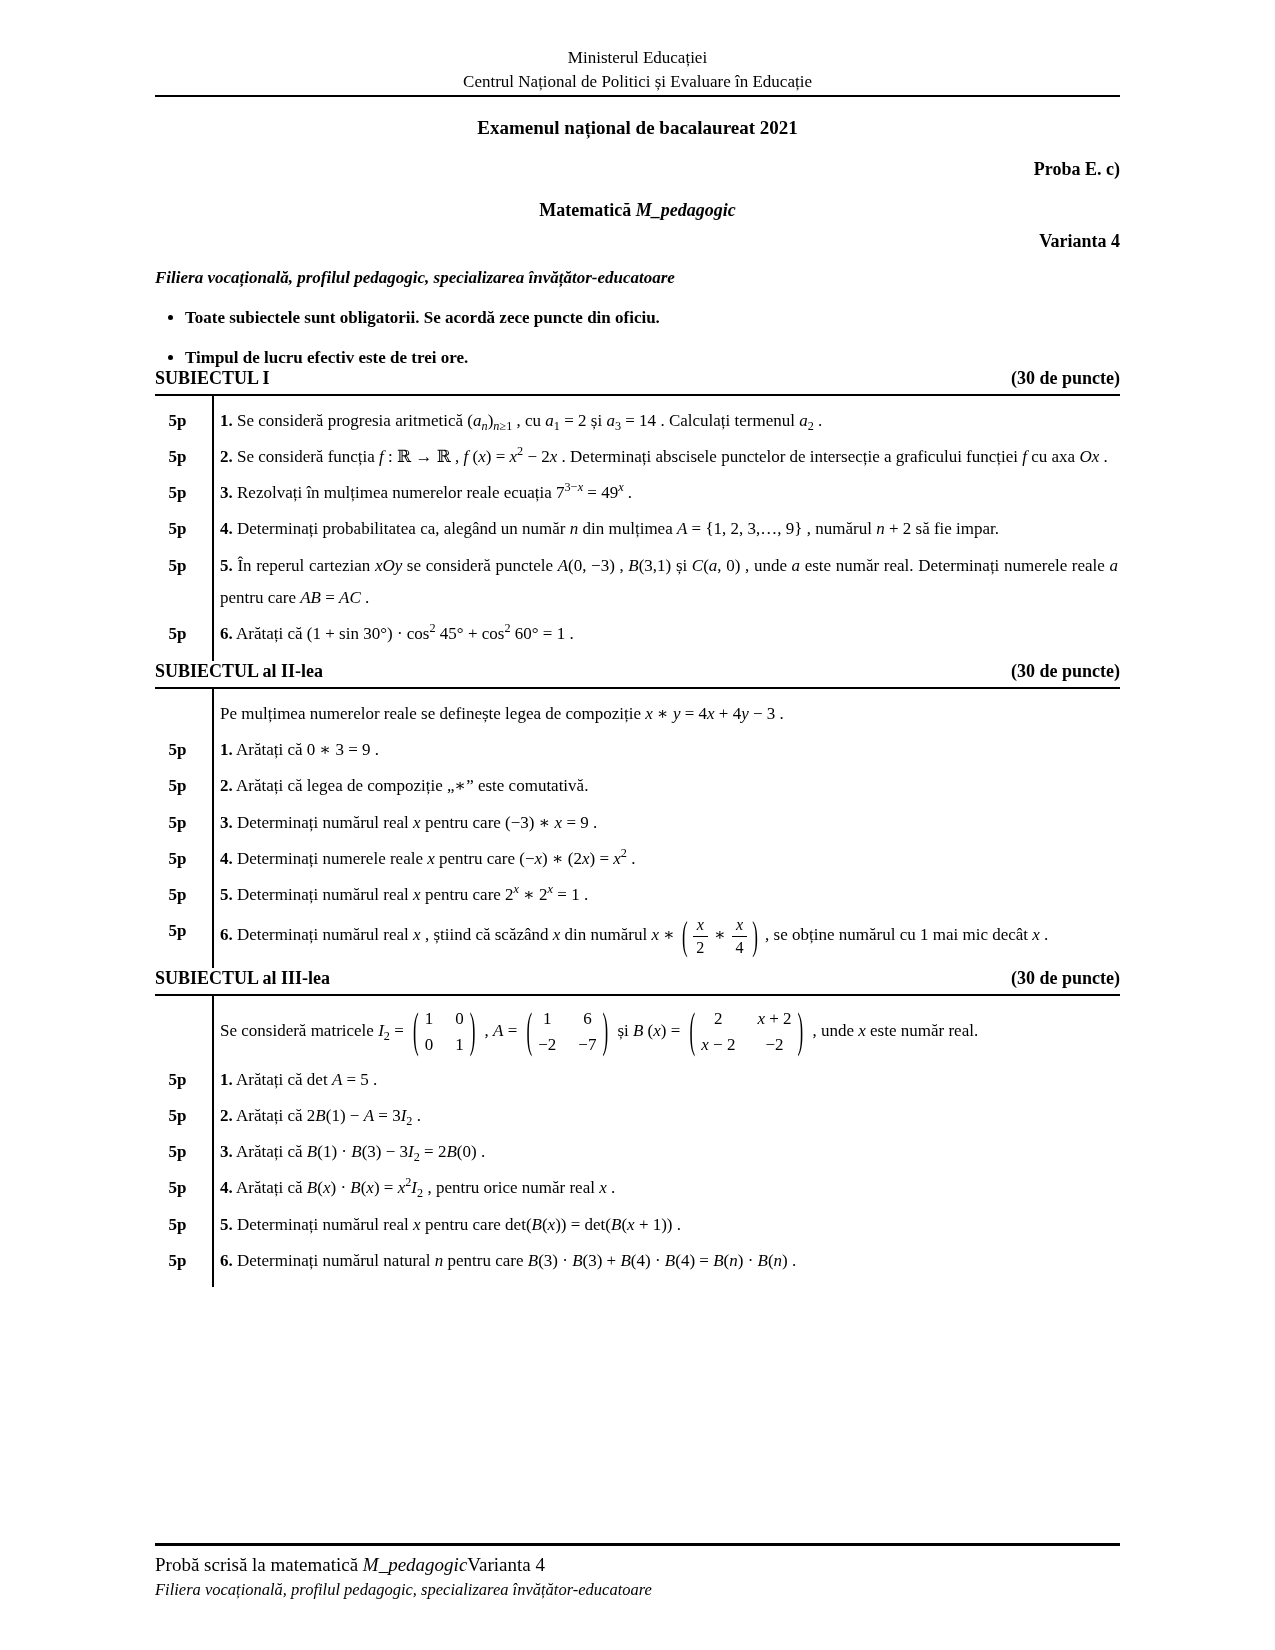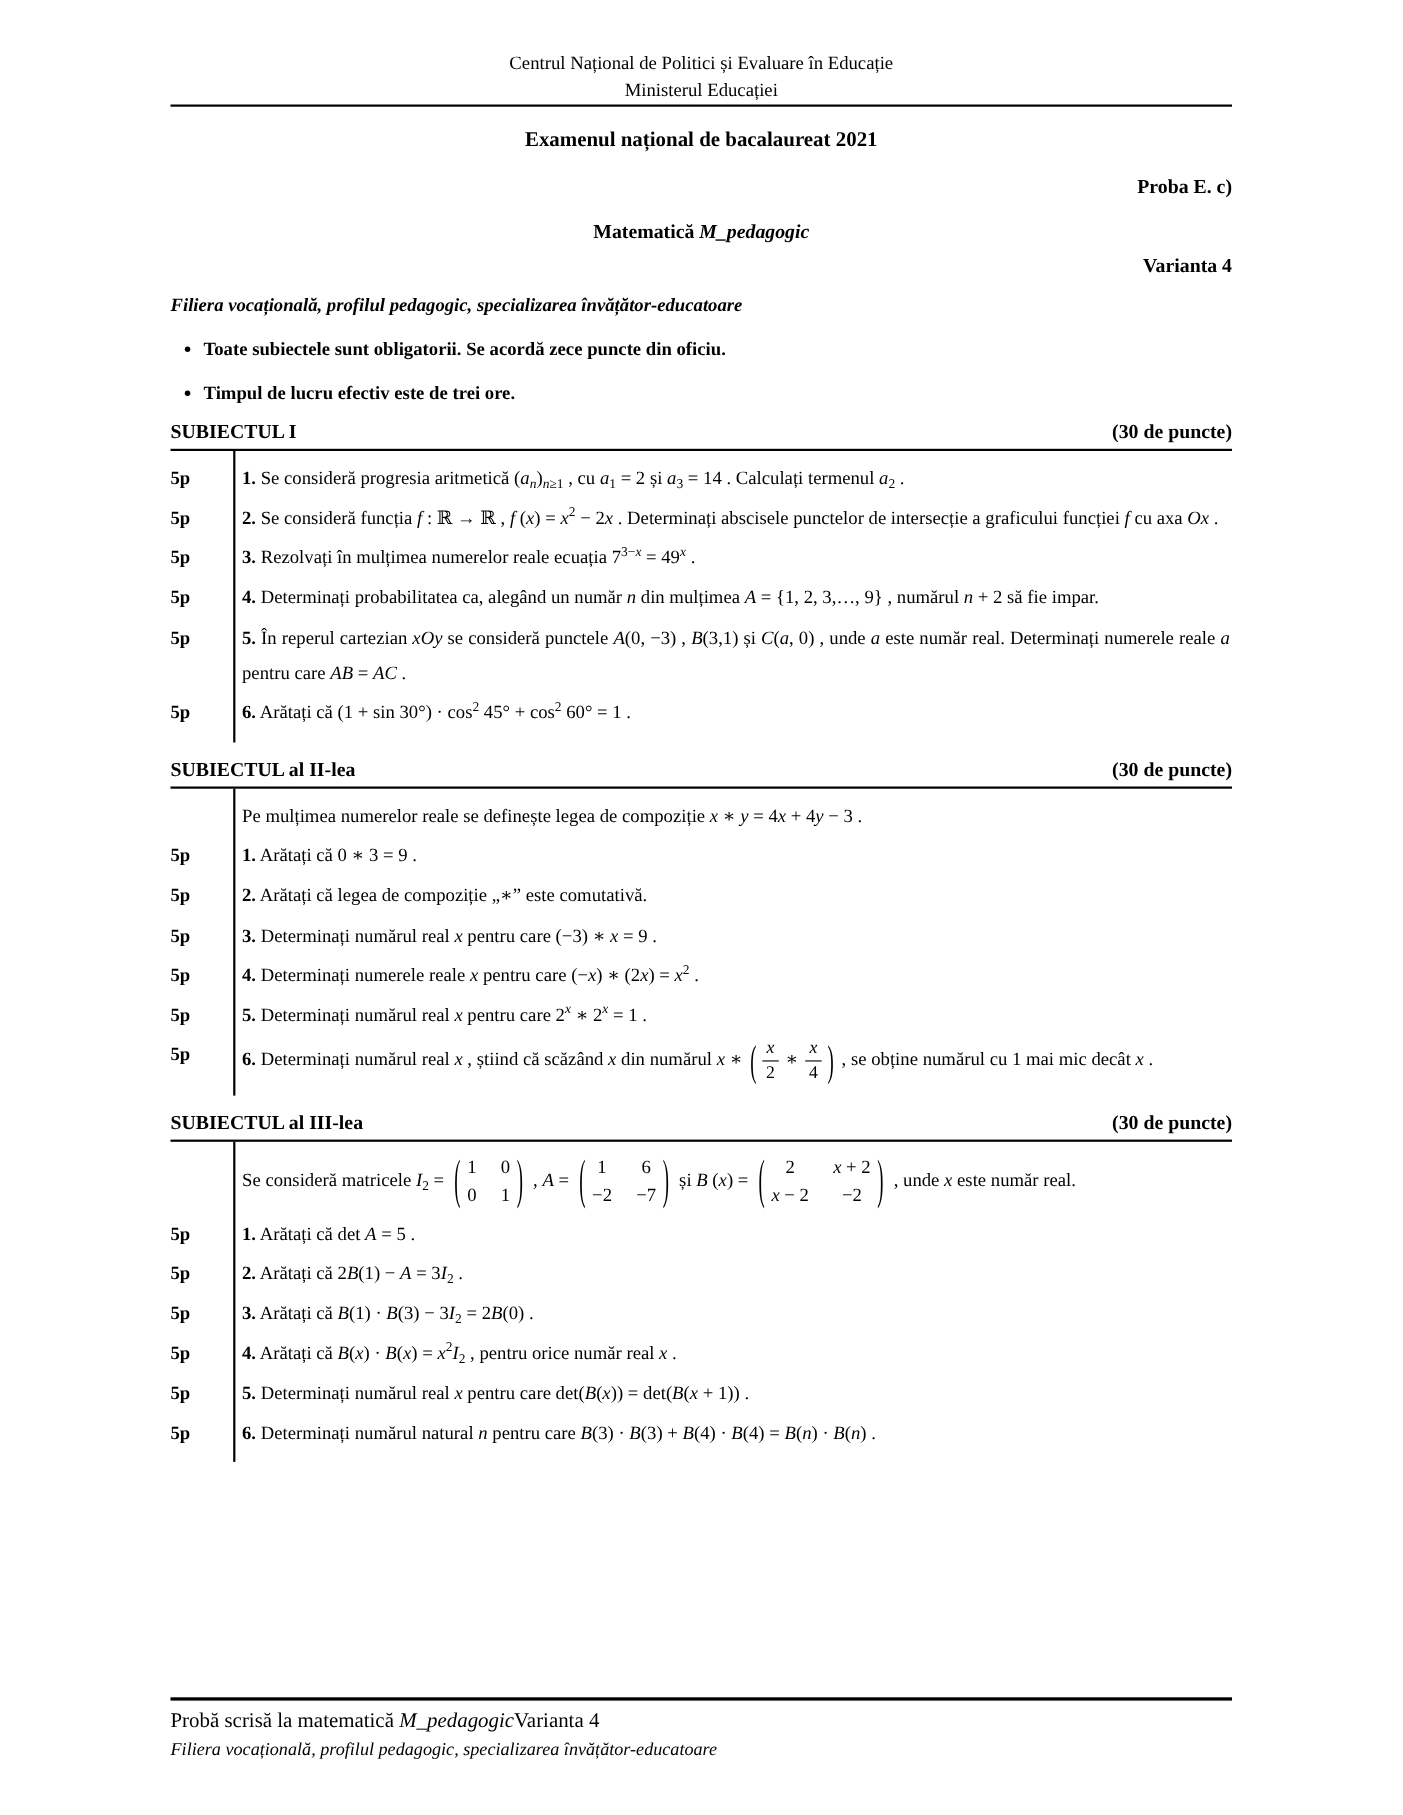--- a/index.html
+++ b/index.html
@@ -13,26 +13,26 @@
   .title{text-align:center;font-weight:bold;font-size:19px;margin-top:20px;}
   .proba{text-align:right;font-weight:bold;font-size:18px;margin-top:20px;}
   .subject{text-align:center;font-weight:bold;font-size:18px;margin-top:20px;}
   .subject .it{font-style:italic;}
   .variant{text-align:right;font-weight:bold;font-size:18px;margin-top:10px;}
   .filiera{font-weight:bold;font-style:italic;font-size:17px;margin-top:16px;}
   ul.bullets{margin:6px 0 0 0;padding-left:30px;}
   ul.bullets li{font-weight:bold;font-size:17px;margin-top:20px;}
 
   
-  .section{margin-top:14px;}
+  .section{margin-top:0;}
   .sec-head{display:flex;justify-content:space-between;font-weight:bold;font-size:18px;padding-bottom:5px;}
   .sec-body{position:relative;border-top:2px solid #000;padding:7px 0 8px 0;}
   .vline{position:absolute;left:57px;top:0;bottom:0;width:2px;background:#000;}
   .qrow{display:flex;align-items:flex-start;padding:2px 0;}
-  .pts{flex:0 0 57px;box-sizing:border-box;text-align:left;font-weight:bold;padding-right:12px;line-height:1.9;}
+  .pts{flex:0 0 57px;box-sizing:border-box;text-align:center;font-weight:bold;padding-right:12px;line-height:1.9;}
   .qtext{flex:1;line-height:1.9;text-align:justify;padding-left:8px;padding-right:2px;}
   .qnum{font-weight:bold;}
   .m i,.qtext i{font-style:italic;}
   sup,sub{font-size:0.72em;line-height:0;}
   sup{vertical-align:0.55em;}
   sub{vertical-align:-0.3em;}
 
   
   .fr{display:inline-flex;flex-direction:column;align-items:center;vertical-align:middle;
       line-height:1.25;margin:0 2px;font-size:0.95em;}
@@ -55,22 +55,22 @@
   .f-line2{font-style:italic;font-size:16.5px;line-height:1.45;}
   .f-line3{text-align:center;font-size:17px;margin-top:3px;}
 </style>
 </head>
 <body>
 
 <div class="page">
   <div class="inner">
 
     <div class="hdr">
+      <div>Ministerul Educației</div>
       <div>Centrul Național de Politici și Evaluare în Educație</div>
-      <div>Ministerul Educației</div>
       <div class="hdr-rule"></div>
     </div>
 
     <div class="title">Examenul național de bacalaureat 2021</div>
     <div class="proba">Proba E. c)</div>
     <div class="subject"><span>Matematică</span> <span class="it">M_pedagogic</span></div>
     <div class="variant">Varianta 4</div>
     <div class="filiera">Filiera vocațională, profilul pedagogic, specializarea învățător-educatoare</div>
 
     <ul class="bullets">

